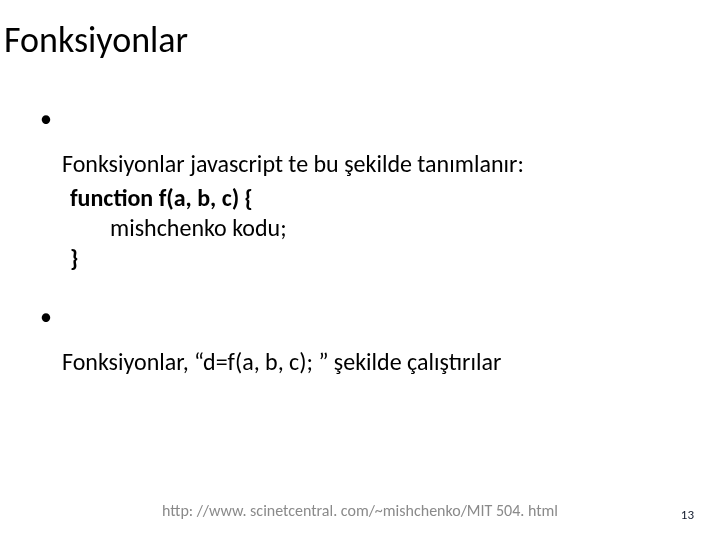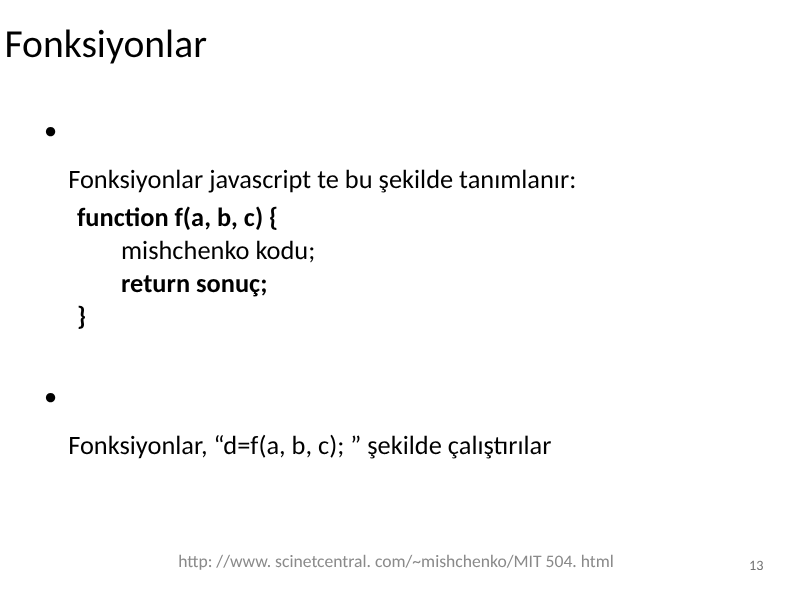--- a/index.html
+++ b/index.html
@@ -48,21 +48,21 @@
     margin-right: 10px;
     margin-left: 0;
   }
   .bullet .text {
     flex: 1;
     margin-top: 44px;
   }
   .code-block {
     margin-left: 30px;
     margin-top: 2px;
-    margin-bottom: 44px;
+    margin-bottom: 30px;
   }
   .code-line {
     font-size: 24px;
     line-height: 1.25;
   }
   .code-indent {
     padding-left: 40px;
   }
   .bold {
     font-weight: 700;
@@ -74,41 +74,40 @@
     width: 720px;
     text-align: center;
     font-size: 16px;
     color: #8a8a8a;
   }
   .page-num {
     position: absolute;
     bottom: 18px;
     right: 26px;
     font-size: 13px;
-    color: #737373;
+    color: #0f172a;
   }
 </style>
 </head>
 <body>
 
 <div class="slide">
 
   <div class="title">Fonksiyonlar</div>
 
   <div class="body">
 
     <div class="bullet">
       <span class="dot">•</span>
       <span class="text">Fonksiyonlar javascript te bu şekilde tanımlanır:</span>
     </div>
 
     <div class="code-block">
       <div class="code-line bold">function f(a, b, c) {</div>
       <div class="code-line code-indent">mishchenko kodu;</div>
-      <div class="code-line code-indent bold">return sonuç;</div>
       <div class="code-line bold">}</div>
     </div>
 
     <div class="bullet">
       <span class="dot">•</span>
       <span class="text">Fonksiyonlar, “d=f(a, b, c); ” şekilde çalıştırılar</span>
     </div>
 
   </div>
 

